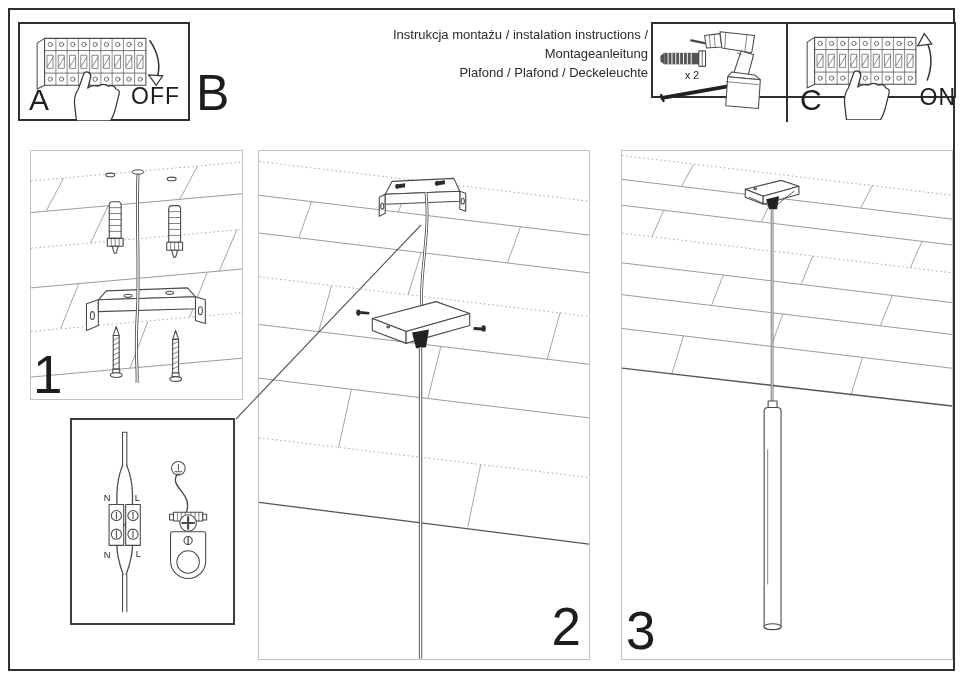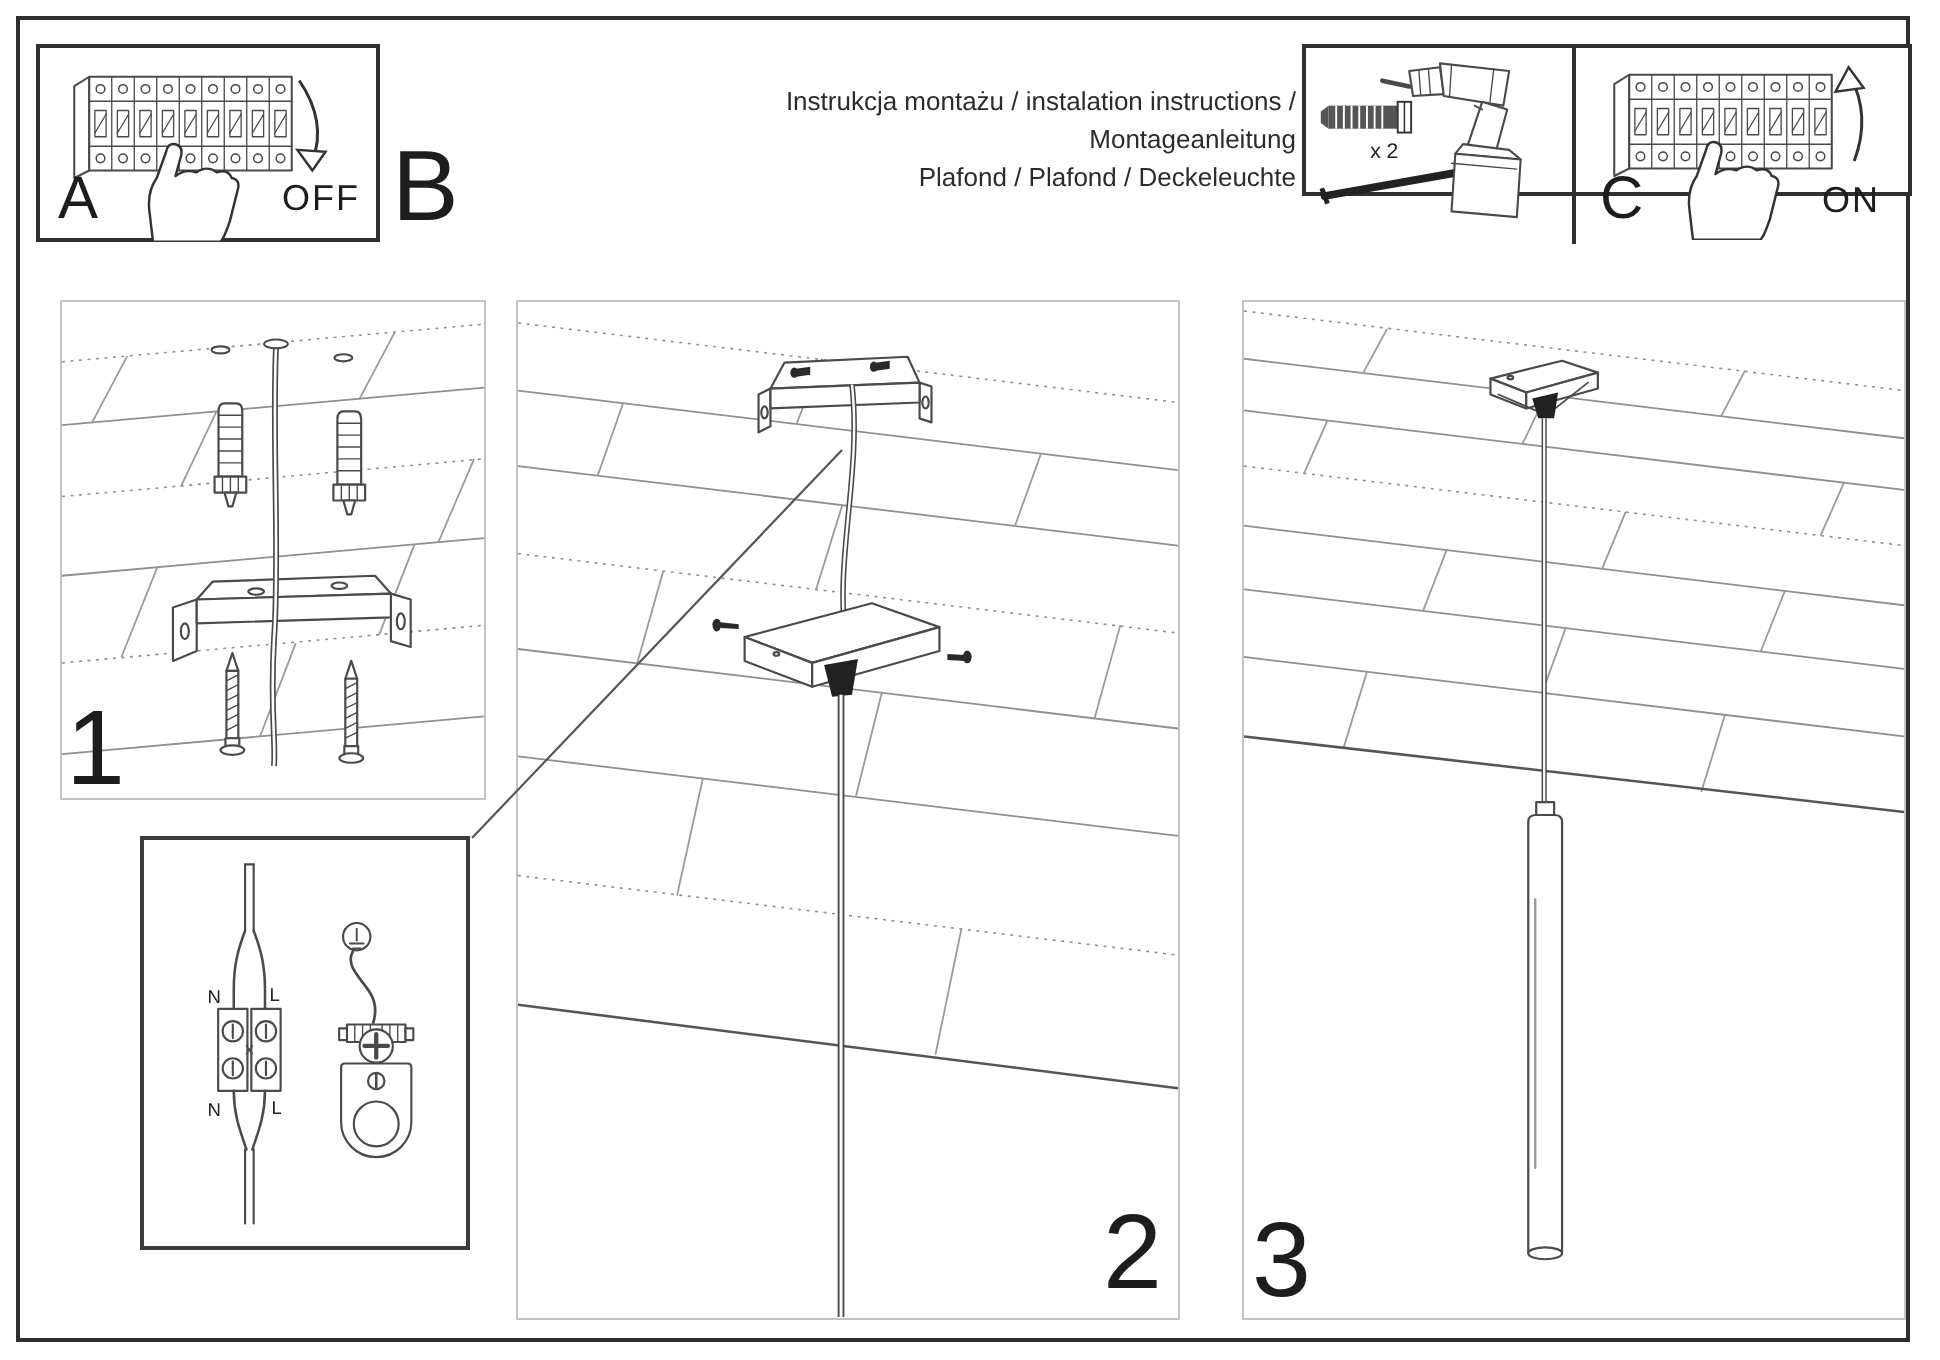--- a/index.html
+++ b/index.html
@@ -4,21 +4,21 @@
 <style>
   html,body{margin:0;padding:0;background:#ffffff;}
   #sheet{position:relative;width:970px;height:680px;background:#ffffff;overflow:hidden;
          font-family:"Liberation Sans","DejaVu Sans",sans-serif;color:#1d1d1d;}
   .abs{position:absolute;}
   #frame{left:8px;top:8px;width:947px;height:663px;border:2px solid #2f2f2f;box-sizing:border-box;}
   .toolbox{border:2px solid #2f2f2f;box-sizing:border-box;background:#fff;}
   .steppanel{border:1px solid #c3c3c3;box-sizing:border-box;background:#fff;}
   .insetbox{border:2px solid #3c3c3c;box-sizing:border-box;background:#fff;}
   .biglabel{font-size:30px;line-height:1;}
-  .stateword{font-size:18px;line-height:1;letter-spacing:1px;}
+  .stateword{font-size:23px;line-height:1;letter-spacing:1px;}
   .stepnum{font-size:53px;line-height:1;}
   .letterB{font-size:50px;line-height:1;}
   #headertext{text-align:right;font-size:13px;line-height:19px;color:#2b2b2b;}
   svg{display:block;}
   svg text{font-family:"Liberation Sans","DejaVu Sans",sans-serif;fill:#222;}
   .lineart{stroke:#4a4a4a;fill:none;stroke-width:1.1;stroke-linecap:round;stroke-linejoin:round;}
   .white{fill:#ffffff;}
 </style>
 </head>
 <body>
@@ -80,21 +80,21 @@
         <path d="M134,14 Q149,36 141,57" fill="none" stroke="#333" stroke-width="1.6"></path>
         <polygon points="141,62 133,51 148,52" fill="#ffffff" stroke="#333" stroke-width="1.3"></polygon>
       </g>
     </svg>
     <div class="abs biglabel" style="left:9px;bottom:4px;">A</div>
     <div class="abs stateword" style="right:8px;bottom:11px;">OFF</div>
   </div>
 
   <div class="abs letterB" style="left:196px;top:68px;">B</div>
 
-  <div id="headertext" class="abs" style="left:330px;top:41px;width:318px;">
+  <div id="headertext" class="abs" style="left:330px;top:25px;width:318px;">
     <div>Instrukcja montażu / instalation instructions / Montageanleitung</div>
     <div>Plafond / Plafond / Deckeleuchte</div>
   </div>
 
   <div class="abs toolbox" style="left:651px;top:22px;width:305px;height:76px;text-align:right;">
     <div class="abs" style="left:133px;top:0;width:2px;height:98px;background:#2f2f2f;"></div>
 
     <svg class="abs" style="left:0;top:0;" width="133" height="98" viewBox="0 0 135 102">
       <g>
         <polygon points="6,33 10,30 10,42 6,39" fill="#555"></polygon>
@@ -171,21 +171,21 @@
               <path d="M121,42 L127,32"></path>
           </g>
         </g>
         <path fill="#ffffff" stroke="#333" stroke-width="1.3" stroke-linejoin="round" d="M56,100 L54,83 Q53,73 58,66 L63,52 Q64,47 68,48 Q72,49 71,54 L68,65 Q73,61 79,63 Q85,59 90,63 Q96,61 98,66 Q103,67 101,73 L97,89 Q94,98 92,100 Z"></path>
         <g>
           <path d="M142,58 Q151,34 140,13" fill="none" stroke="#333" stroke-width="1.6"></path>
           <polygon points="139,8 132,21 147,19" fill="#ffffff" stroke="#333" stroke-width="1.3"></polygon>
         </g>
       </svg>
       <div class="abs biglabel" style="left:12px;bottom:7px;">C</div>
-      <div class="abs stateword" style="right:16px;bottom:13px;margin-top:28px;">ON</div>
+      <div class="abs stateword" style="right:0;bottom:13px;margin-top:28px;">ON</div>
     </div>
   </div>
 
   <div class="abs steppanel" style="left:30px;top:150px;width:213px;height:250px;">
     <svg width="211" height="248" viewBox="0 0 213 250">
       <g stroke="#8f8f8f" stroke-width="0.9" fill="none">
         <path d="M0,62 L213,43 M0,138 L213,119 M0,228 L213,209"></path>
         <path d="M0,30 L213,11 M0,98 L213,79 M0,182 L213,163" stroke-dasharray="1.5 2.8" stroke-width="0.8"></path>
         <g stroke="#9a9a9a" stroke-width="0.9">
           <path d="M15,61 L33,27 M150,49 L168,15 M60,93 L78,55 M190,121 L208,79 M30,179 L48,134 M160,168 L178,122 M100,219 L118,172"></path>

